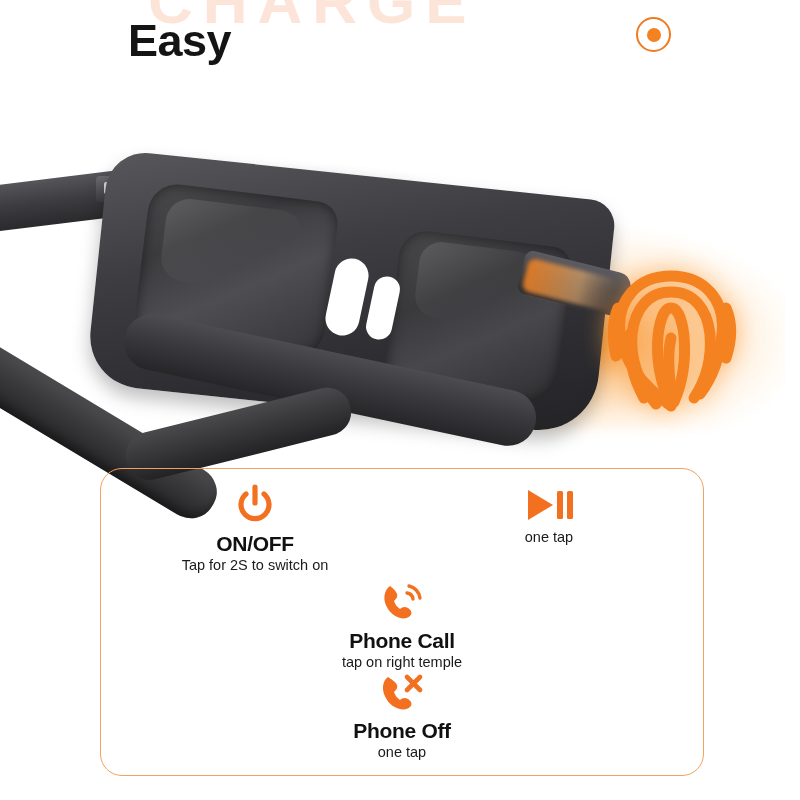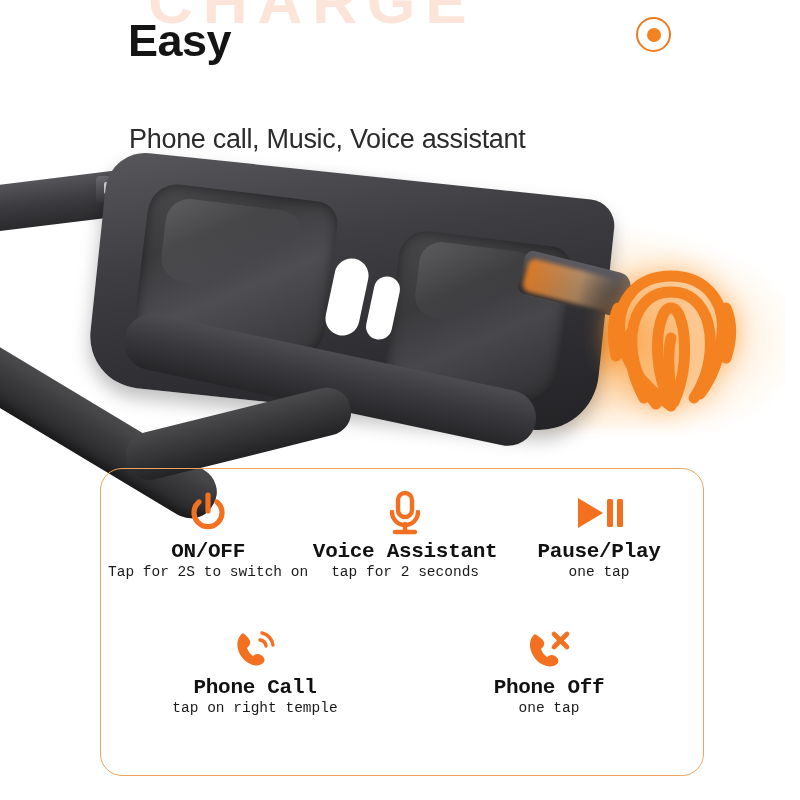--- a/index.html
+++ b/index.html
@@ -243,22 +243,21 @@
     border: 1.6px solid #f0a35e;
     border-radius: 22px;
     background: rgba(255,255,255,.0);
   }
   .rows {
     position: absolute;
     left: 100px; top: 468px;
     width: 604px; height: 308px;
     display: flex;
     flex-direction: column;
-    padding: 22px 8px 14px 8px;
-    font-family: Liberation Mono, monospace;
+    padding: 14px 8px 14px 8px;
   }
   .row {
     display: flex;
     flex: 1;
   }
   .cell {
     flex: 1;
     display: flex;
     flex-direction: column;
     align-items: center;
@@ -279,31 +278,30 @@
     white-space: nowrap;
   }
   .cell .sub {
     font-size: 14.5px;
     color: #1a1a1a;
     margin-top: 0;
     line-height: 1.28;
     white-space: nowrap;
   }
   .row-2 .ico { height: 44px; }
-  .row-2 { padding-top: 4px; }
+  .row-2 { padding-top: 4px; flex-direction: column; }
 </style>
 </head>
 <body>
 
 <div id="stage">
 
   <div class="watermark">CHARGE</div>
 
   <div class="hl-1">Easy</div>
-  <div class="subtitle">Phone call, Music, Voice assistant</div>
 
   <div class="badge">
     <i></i>
   </div>
 
   <div class="product">
     <div class="shadow-blob"></div>
     <div class="glow"></div>
 
     <div class="temple-rear"></div>
@@ -346,42 +344,29 @@
         <div class="ico">
           <svg width="40" height="42" viewBox="0 0 40 42">
             <path d="M11 10 A 14 14 0 1 0 29 10" fill="none" stroke="#f37021" stroke-width="5.2" stroke-linecap="round"></path>
             <line x1="20" y1="3" x2="20" y2="19" stroke="#f37021" stroke-width="5.2" stroke-linecap="round"></line>
           </svg>
         </div>
         <div class="ttl">ON/OFF</div>
         <div class="sub">Tap for 2S to switch on</div>
       </div>
 
-      <div class="cell">
-        <div class="ico">
-          <svg width="38" height="46" viewBox="0 0 38 46">
-            <rect x="12" y="3" width="14" height="24" rx="7" fill="none" stroke="#f37021" stroke-width="4.4"></rect>
-            <path d="M6 22 A 13 13 0 0 0 32 22" fill="none" stroke="#f37021" stroke-width="4.4" stroke-linecap="round"></path>
-            <line x1="19" y1="34" x2="19" y2="41" stroke="#f37021" stroke-width="4.4" stroke-linecap="round"></line>
-            <line x1="9" y1="42" x2="29" y2="42" stroke="#f37021" stroke-width="4.4" stroke-linecap="round"></line>
-          </svg>
-        </div>
-        <div class="ttl">Voice Assistant</div>
-        <div class="sub">tap for 2 seconds</div>
-      </div>
 
       <div class="cell">
         <div class="ico">
           <svg width="48" height="34" viewBox="0 0 48 34">
             <polygon points="3,2 28,17 3,32" fill="#f37021"></polygon>
             <rect x="32" y="3" width="6" height="28" rx="1.5" fill="#f37021"></rect>
             <rect x="42" y="3" width="6" height="28" rx="1.5" fill="#f37021"></rect>
           </svg>
         </div>
-        <div class="ttl">Pause/Play</div>
         <div class="sub">one tap</div>
       </div>
 
     </div>
 
     <div class="row row-2">
 
       <div class="cell">
         <div class="ico">
           <svg width="44" height="42" viewBox="0 0 44 42">

